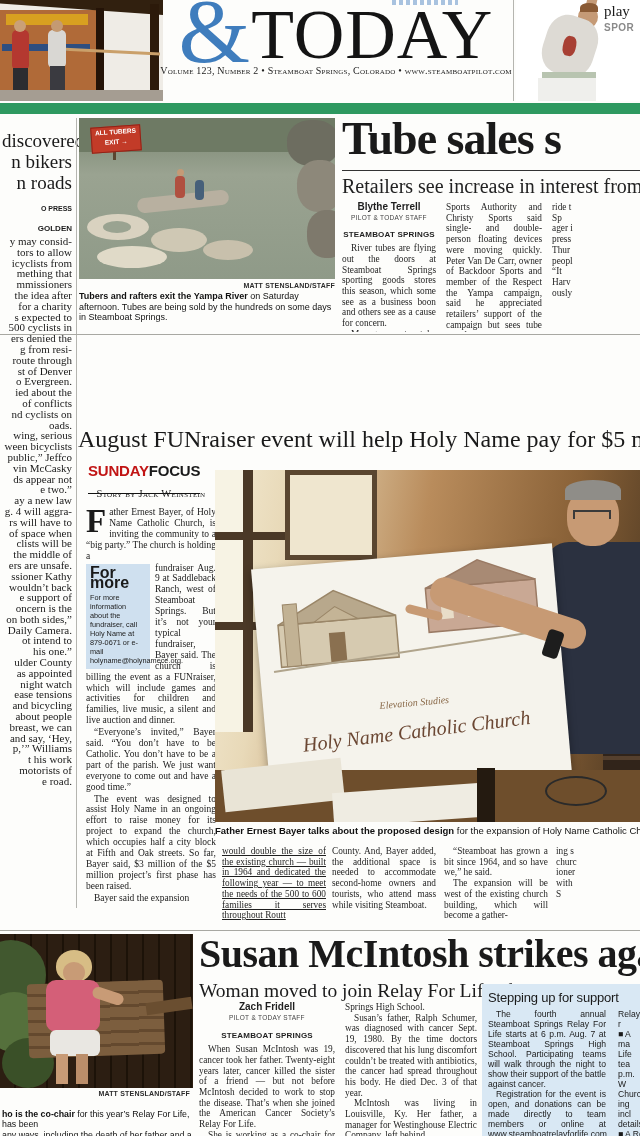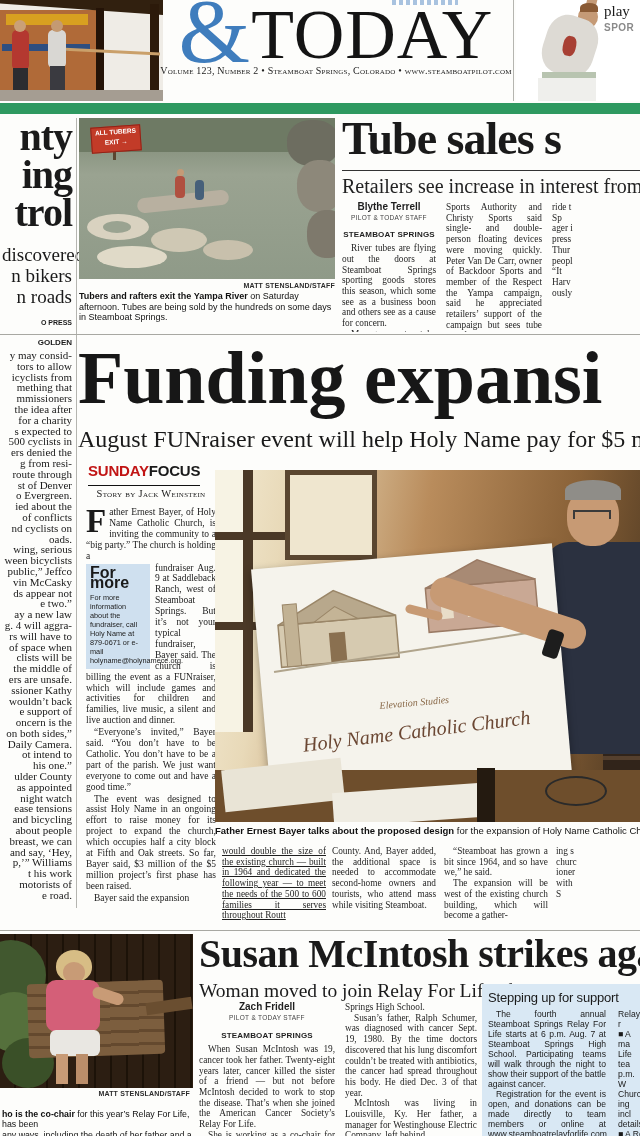--- a/index.html
+++ b/index.html
@@ -45,21 +45,21 @@
                font-weight:bold; white-space:nowrap; overflow:hidden; letter-spacing:-1px; }
   .tube-sub  { position:absolute; left:342px; top:175px; width:298px; font-size:20px; white-space:nowrap; overflow:hidden; color:#222; }
 
   
   .fund-head { position:absolute; left:78px; top:336px; width:562px; font-size:74px; line-height:84px;
                white-space:nowrap; overflow:hidden; color:#171717; }
   .fund-sub  { position:absolute; left:78px; top:426px; width:562px; font-size:24px; white-space:nowrap; overflow:hidden; }
 
   
   .kicker { position:absolute; left:88px; top:462px; font-family:"Liberation Sans",sans-serif;
-            font-size:15px; font-weight:bold; border-bottom:1.5px solid #111; padding-bottom:6px; letter-spacing:-.2px; }
+            font-size:15px; font-weight:bold; border-bottom:1.5px solid #111; padding-bottom:14px; letter-spacing:-.2px; }
   .kicker .red { color:#c11414; }
   .storyby { position:absolute; left:84px; top:488px; width:134px; text-align:center;
              font-variant:small-caps; font-size:10.5px; letter-spacing:.3px; }
   .focus-col { position:absolute; left:86px; top:506px; width:130px; height:406px; overflow:hidden;
                font-size:9.5px; line-height:10.9px; text-align:justify; }
   .focus-col p { text-indent:8px; margin-top:1px; }
   .focus-col p.first { text-indent:0; }
   .dropcap { float:left; font-size:33px; line-height:27px; padding:1px 3px 0 0; font-weight:bold; }
   .formore { float:left; width:64px; background:#cfe0ef; padding:4px; margin:2px 5px 2px 0;
              font-family:"Liberation Sans",sans-serif; text-align:left; }
@@ -124,23 +124,20 @@
     <div class="sh" style="left:22px;top:78px;width:58px;height:23px;background:#efefec;"></div>
   </div>
   <div class="abs" style="left:604px;top:3px;width:36px;height:34px;overflow:hidden;">
     <div style="font-size:15px;">play</div>
     <div class="sans" style="font-size:10px;font-weight:bold;color:#8a8a8a;letter-spacing:.5px;margin-top:2px;">SPOR</div>
   </div>
 
   <div class="greenbar"></div>
 
   <div class="ls">
-    <div class="ls-head frag">nty
-ing
-trol</div>
     <div class="ls-sub frag">discovered
 n bikers
 n roads</div>
     <div class="ls-credit">O PRESS</div>
     <div class="ls-date">GOLDEN</div>
     <div class="ls-body frag">y may consid-
 tors to allow
 icyclists from
 mething that
 mmissioners
@@ -236,21 +233,20 @@
 ager i
 press
 Thur
 peopl
 “It
 Harv
 ously</div>
 
   <div class="hrule" style="left:0;top:334px;width:640px;background:#a8a8a2;"></div>
 
-  <h1 class="fund-head">Funding expansi</h1>
   <div class="fund-sub">August FUNraiser event will help Holy Name pay for $5 mill</div>
 
   <div class="kicker">
     <span class="red">SUNDAY</span><span>FOCUS</span>
   </div>
   <div class="storyby">Story by Jack Weinstein</div>
 
   <div class="focus-col">
     <p class="first"><span class="dropcap">F</span><span>ather Ernest Bayer, of Holy Name Catholic Church, is inviting the community to a “big party.” The church is holding a</span></p>
     <div class="formore">

